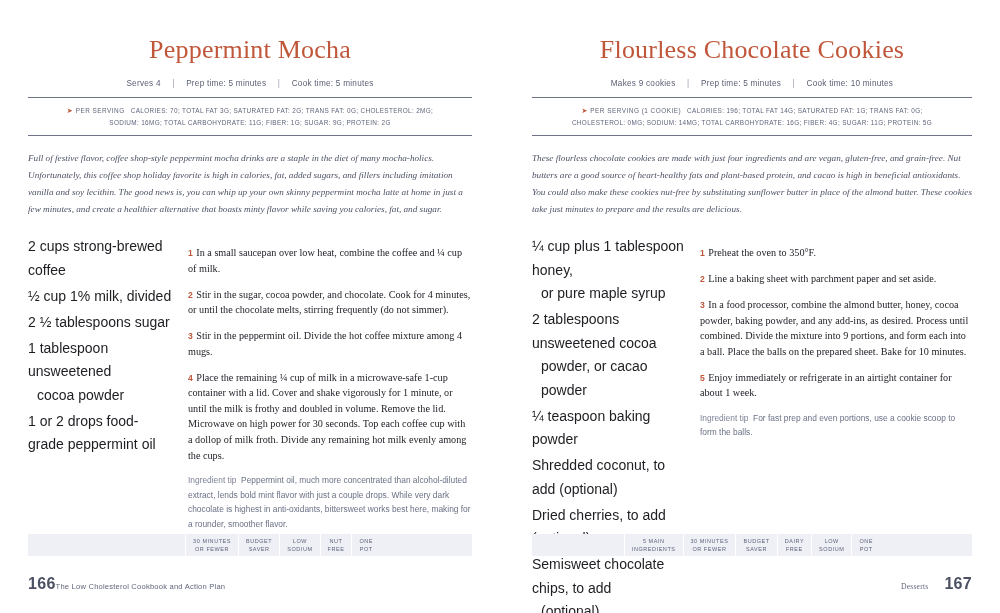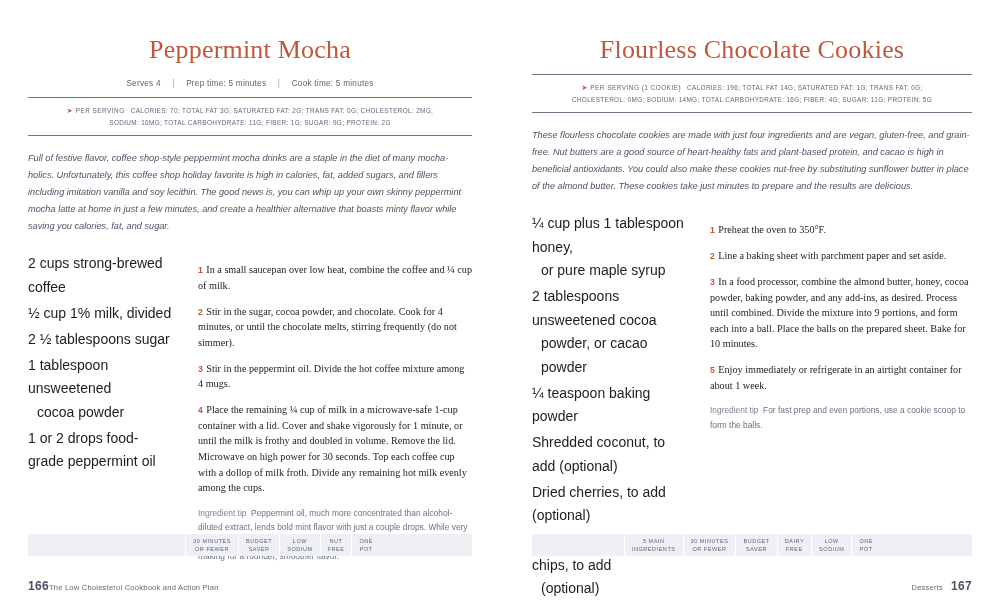--- a/index.html
+++ b/index.html
@@ -77,21 +77,21 @@
   .nutri-arrow {
     color: #c0573a;
     font-size: 7px;
     letter-spacing: 0;
     margin-right: 3px;
   }
   .nutri-label { letter-spacing: 0.5px; margin-right: 6px; }
 
   
   .intro {
-    font-family: Liberation Sans, sans-serif;
+    font-family: Liberation Serif, serif;
     font-style: italic;
     font-size: 9.2px;
     line-height: 1.85;
     color: #4d5265;
     margin-top: 14px;
     text-align: left;
   }
 
   
   .columns {
@@ -101,21 +101,21 @@
   .col-ingredients {
     width: 160px;
     flex: 0 0 160px;
     padding-right: 14px;
     box-sizing: border-box;
   }
   .col-ingredients.wide {
     width: 168px;
     flex: 0 0 168px;
   }
-  .col-steps { flex: 1 1 auto; margin-left: 10px; }
+  .col-steps { flex: 1 1 auto; }
 
   .ing-item {
     font-size: 14px;
     line-height: 1.68;
     color: #1d1d22;
     font-weight: normal;
     margin-bottom: 2.5px;
   }
   .ing-item .cont { display: block; padding-left: 9px; }
 
@@ -177,28 +177,28 @@
     position: absolute;
     bottom: 20px;
     font-size: 7.6px;
     color: #62677a;
     display: flex;
     align-items: baseline;
   }
   .footer-left  { left: 28px; }
   .footer-right { right: 28px; }
   .folio {
-    font-size: 12px;
+    font-size: 16px;
     font-weight: bold;
     color: #4b5063;
     letter-spacing: 0.3px;
   }
   .runhead { letter-spacing: 0.2px; }
   .footer-left .runhead { margin-left: 0; }
-  .footer-right .runhead { margin-right: 8px; }
+  .footer-right .runhead { margin-right: 16px; font-family: Liberation Serif, serif; }
 </style>
 </head>
 <body>
 
 <div class="spread">
 
   <div class="page page-left">
 
     <h1 class="recipe-title">Peppermint Mocha</h1>
 
@@ -291,20 +291,27 @@
     <div class="footer footer-left">
       <span class="folio">166</span>
       <span class="runhead">The Low Cholesterol Cookbook and Action Plan</span>
     </div>
   </div>
 
   <div class="page page-right">
 
     <h1 class="recipe-title">Flourless Chocolate Cookies</h1>
 
+    <div class="meta-line">
+      <span>Makes 9 cookies</span>
+      <span class="meta-sep">|</span>
+      <span>Prep time: 5 minutes</span>
+      <span class="meta-sep">|</span>
+      <span>Cook time: 10 minutes</span>
+    </div>
 
     <hr class="rule">
 
     <div class="nutrition">
       <span class="nutri-arrow">➤</span><span class="nutri-label">PER SERVING (1 COOKIE)</span><span>CALORIES: 196; TOTAL FAT 14G; SATURATED FAT: 1G; TRANS FAT: 0G;</span><br>
       <span>CHOLESTEROL: 0MG; SODIUM: 14MG; TOTAL CARBOHYDRATE: 16G; FIBER: 4G; SUGAR: 11G; PROTEIN: 5G</span>
     </div>
 
     <hr class="rule-bottom">
 

